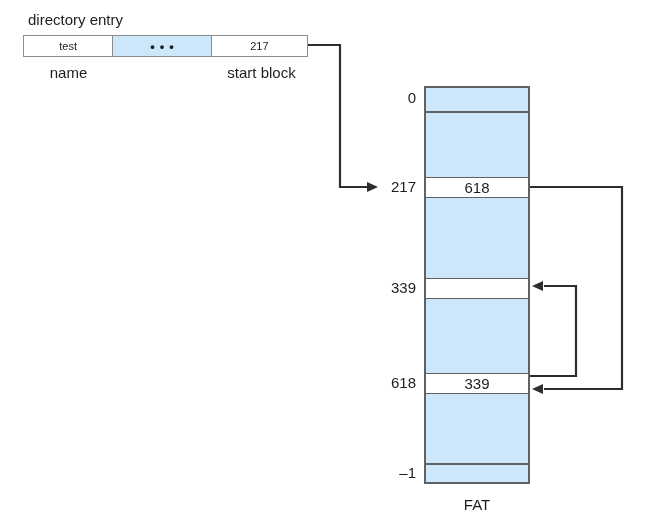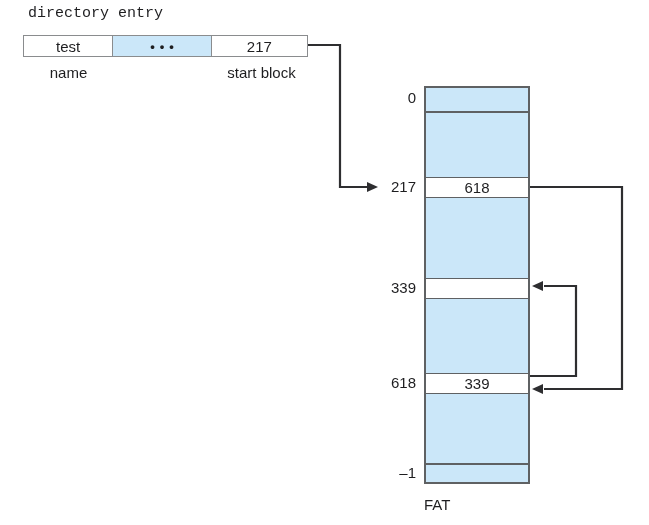--- a/index.html
+++ b/index.html
@@ -23,21 +23,21 @@
     left: 23px; top: 35px;
     width: 285px; height: 22px;
     display: flex;
     border: 1.5px solid #8a8c8e;
     background: #ffffff;
   }
   .dcell {
     display: flex; align-items: center; justify-content: center;
     height: 100%;
     border-right: 1.5px solid #8a8c8e;
-    font-size: 15px;
+    font-size: 11px;
   }
   .dcell:last-child { border-right: none; }
   .dcell.c-name  { width: 90px; }
   .dcell.c-dots  { width: 99px; background: #cbe7f9; font-weight: bold; letter-spacing: 5px; text-indent: 5px; font-size: 13px; }
   .dcell.c-start { width: 96px; }
 
   
   .fatcol {
     position: absolute;
     left: 424px; top: 86px;
@@ -56,30 +56,30 @@
     border-bottom: 1.5px solid #5f6163;
     display: flex; align-items: center; justify-content: center;
     font-size: 15px;
   }
 
   
   .rowlbl { position: absolute; left: 316px; width: 100px; text-align: right; line-height: 16px; }
 
   .notelbl { position: absolute; left: 150px; width: 222px; text-align: right; line-height: 16px; }
 
-  .fatcap { position: absolute; left: 424px; top: 497px; width: 106px; line-height: 16px; }
+  .fatcap { position: absolute; left: 424px; top: 497px; width: 106px; text-align: center; line-height: 16px; }
 
   svg.arrows { position: absolute; left: 0; top: 0; pointer-events: none; }
 </style>
 </head>
 <body>
 
 <div class="stage">
 
-  <div class="lbl" style="left:28px; top:6px;font-family:Liberation Mono, monospace;">directory entry</div>
+  <div class="lbl" style="left:28px; top:12px;">directory entry</div>
 
   <div class="dirbox">
     <div class="dcell c-name">test</div>
     <div class="dcell c-dots">•••</div>
     <div class="dcell c-start">217</div>
   </div>
 
   <div class="lbl" style="left:23px; top:65px; width:91px; text-align:center;">name</div>
   <div class="lbl" style="left:213px; top:65px; width:97px; text-align:center;">start block</div>
 

